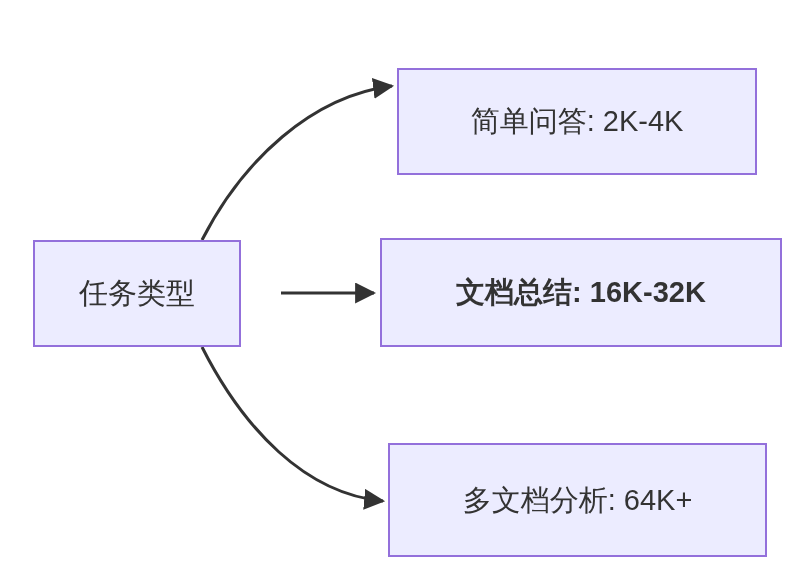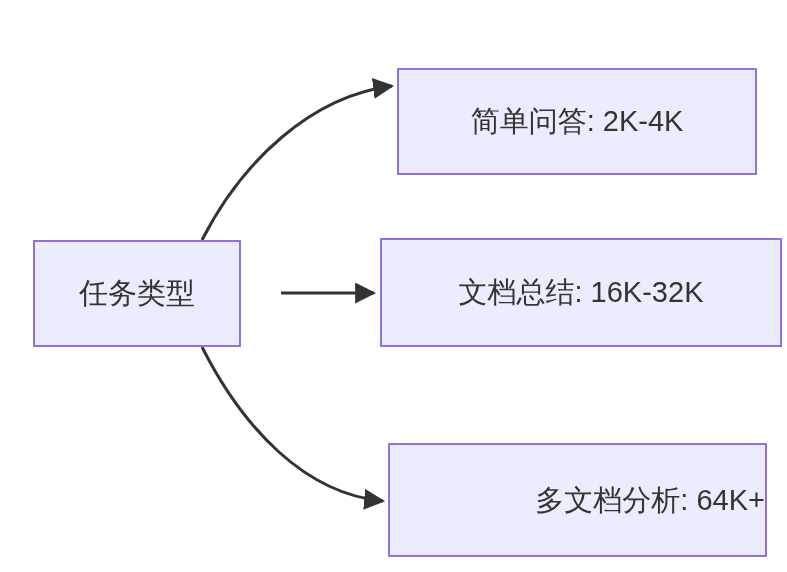--- a/index.html
+++ b/index.html
@@ -32,22 +32,22 @@
     align-items: center;
     justify-content: center;
     color: #333333;
     font-size: 29px;
     line-height: 1.2;
     text-align: center;
     white-space: nowrap;
   }
   .node-root    { left: 33px;  top: 240px; width: 208px; height: 107px; }
   .node-qa      { left: 397px; top: 30px;  width: 360px; height: 107px; margin-top: 38px; }
-  .node-summary { left: 380px; top: 238px; width: 402px; height: 109px; }
-  .node-multi   { left: 388px; top: 443px; width: 379px; height: 114px; justify-content: flex-end; }
+  .node-summary { left: 380px; top: 238px; width: 402px; height: 109px; font-weight: bold; }
+  .node-multi   { left: 388px; top: 443px; width: 379px; height: 114px; }
 </style>
 </head>
 <body>
 
 <div class="canvas">
 
   <svg class="edges-layer" width="787" height="572" viewBox="0 0 787 572" xmlns="http://www.w3.org/2000/svg">
     <defs>
       <marker id="arrowhead" viewBox="0 0 10 10" refX="9" refY="5" markerWidth="7" markerHeight="7" orient="auto">
         <path d="M0,0 L10,5 L0,10 z" fill="#333333"></path>

